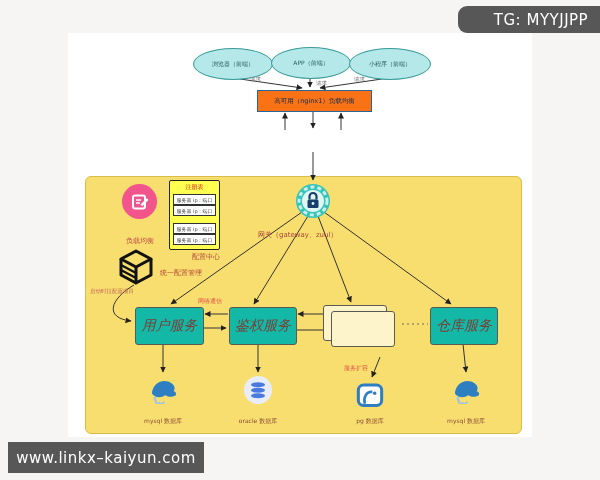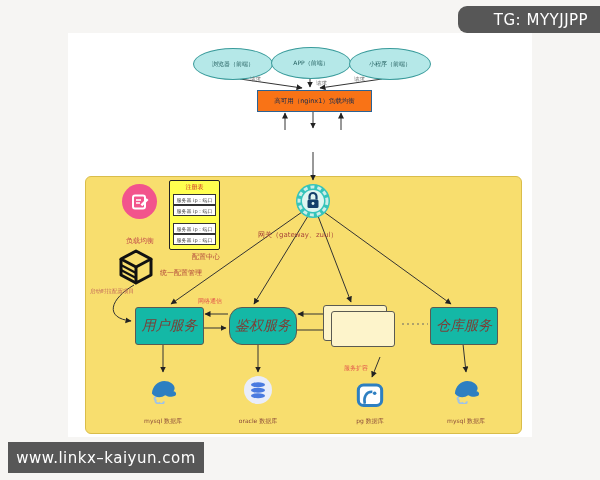--- a/index.html
+++ b/index.html
@@ -36,21 +36,21 @@
   #config-label-1{left:160px;top:252px;font-size:7px;color:#b0443a;z-index:3;padding-left:32px;}
   #config-label-2{left:160px;top:268px;font-size:7px;color:#b0443a;z-index:3;}
   #startup-note{left:90px;top:288px;font-size:5.5px;color:#c26a5a;z-index:3;}
   
   #gateway-icon{left:295px;top:183px;width:36px;height:36px;z-index:3;}
   #gateway-label{left:258px;top:230px;width:110px;text-align:left;font-size:7px;color:#a8443a;z-index:3;}
   
   .svc{background:#14b8a6;border:1.2px solid #5a5a52;border-radius:3px;color:#7a4038;
        display:flex;align-items:center;justify-content:center;font-size:14px;z-index:3;font-style:italic;}
   #svc-user{left:135px;top:307px;width:67px;height:36px;}
-  #svc-auth{left:229px;top:307px;width:66px;height:36px;border-radius:13px;}
+  #svc-auth{left:229px;top:307px;width:66px;height:36px;}
   #svc-warehouse{left:430px;top:307px;width:66px;height:36px;}
   .stack{background:#fdf4cb;border:1.2px solid #5a5a52;border-radius:3px;}
   #svc-trade-back{left:323px;top:305px;width:62px;height:34px;z-index:2;}
   #svc-trade-mid{left:331px;top:311px;width:62px;height:34px;z-index:2;}
   #svc-trade{left:339px;top:318px;width:66px;height:38px;z-index:3;}
   #network-label{left:198px;top:297px;font-size:6px;color:#e2574b;z-index:3;}
   #scale-label{left:344px;top:364px;font-size:6px;color:#e2574b;z-index:3;}
   
   .dbicon{width:28px;height:28px;z-index:3;}
   #db-mysql-1{left:149px;top:376px;}

